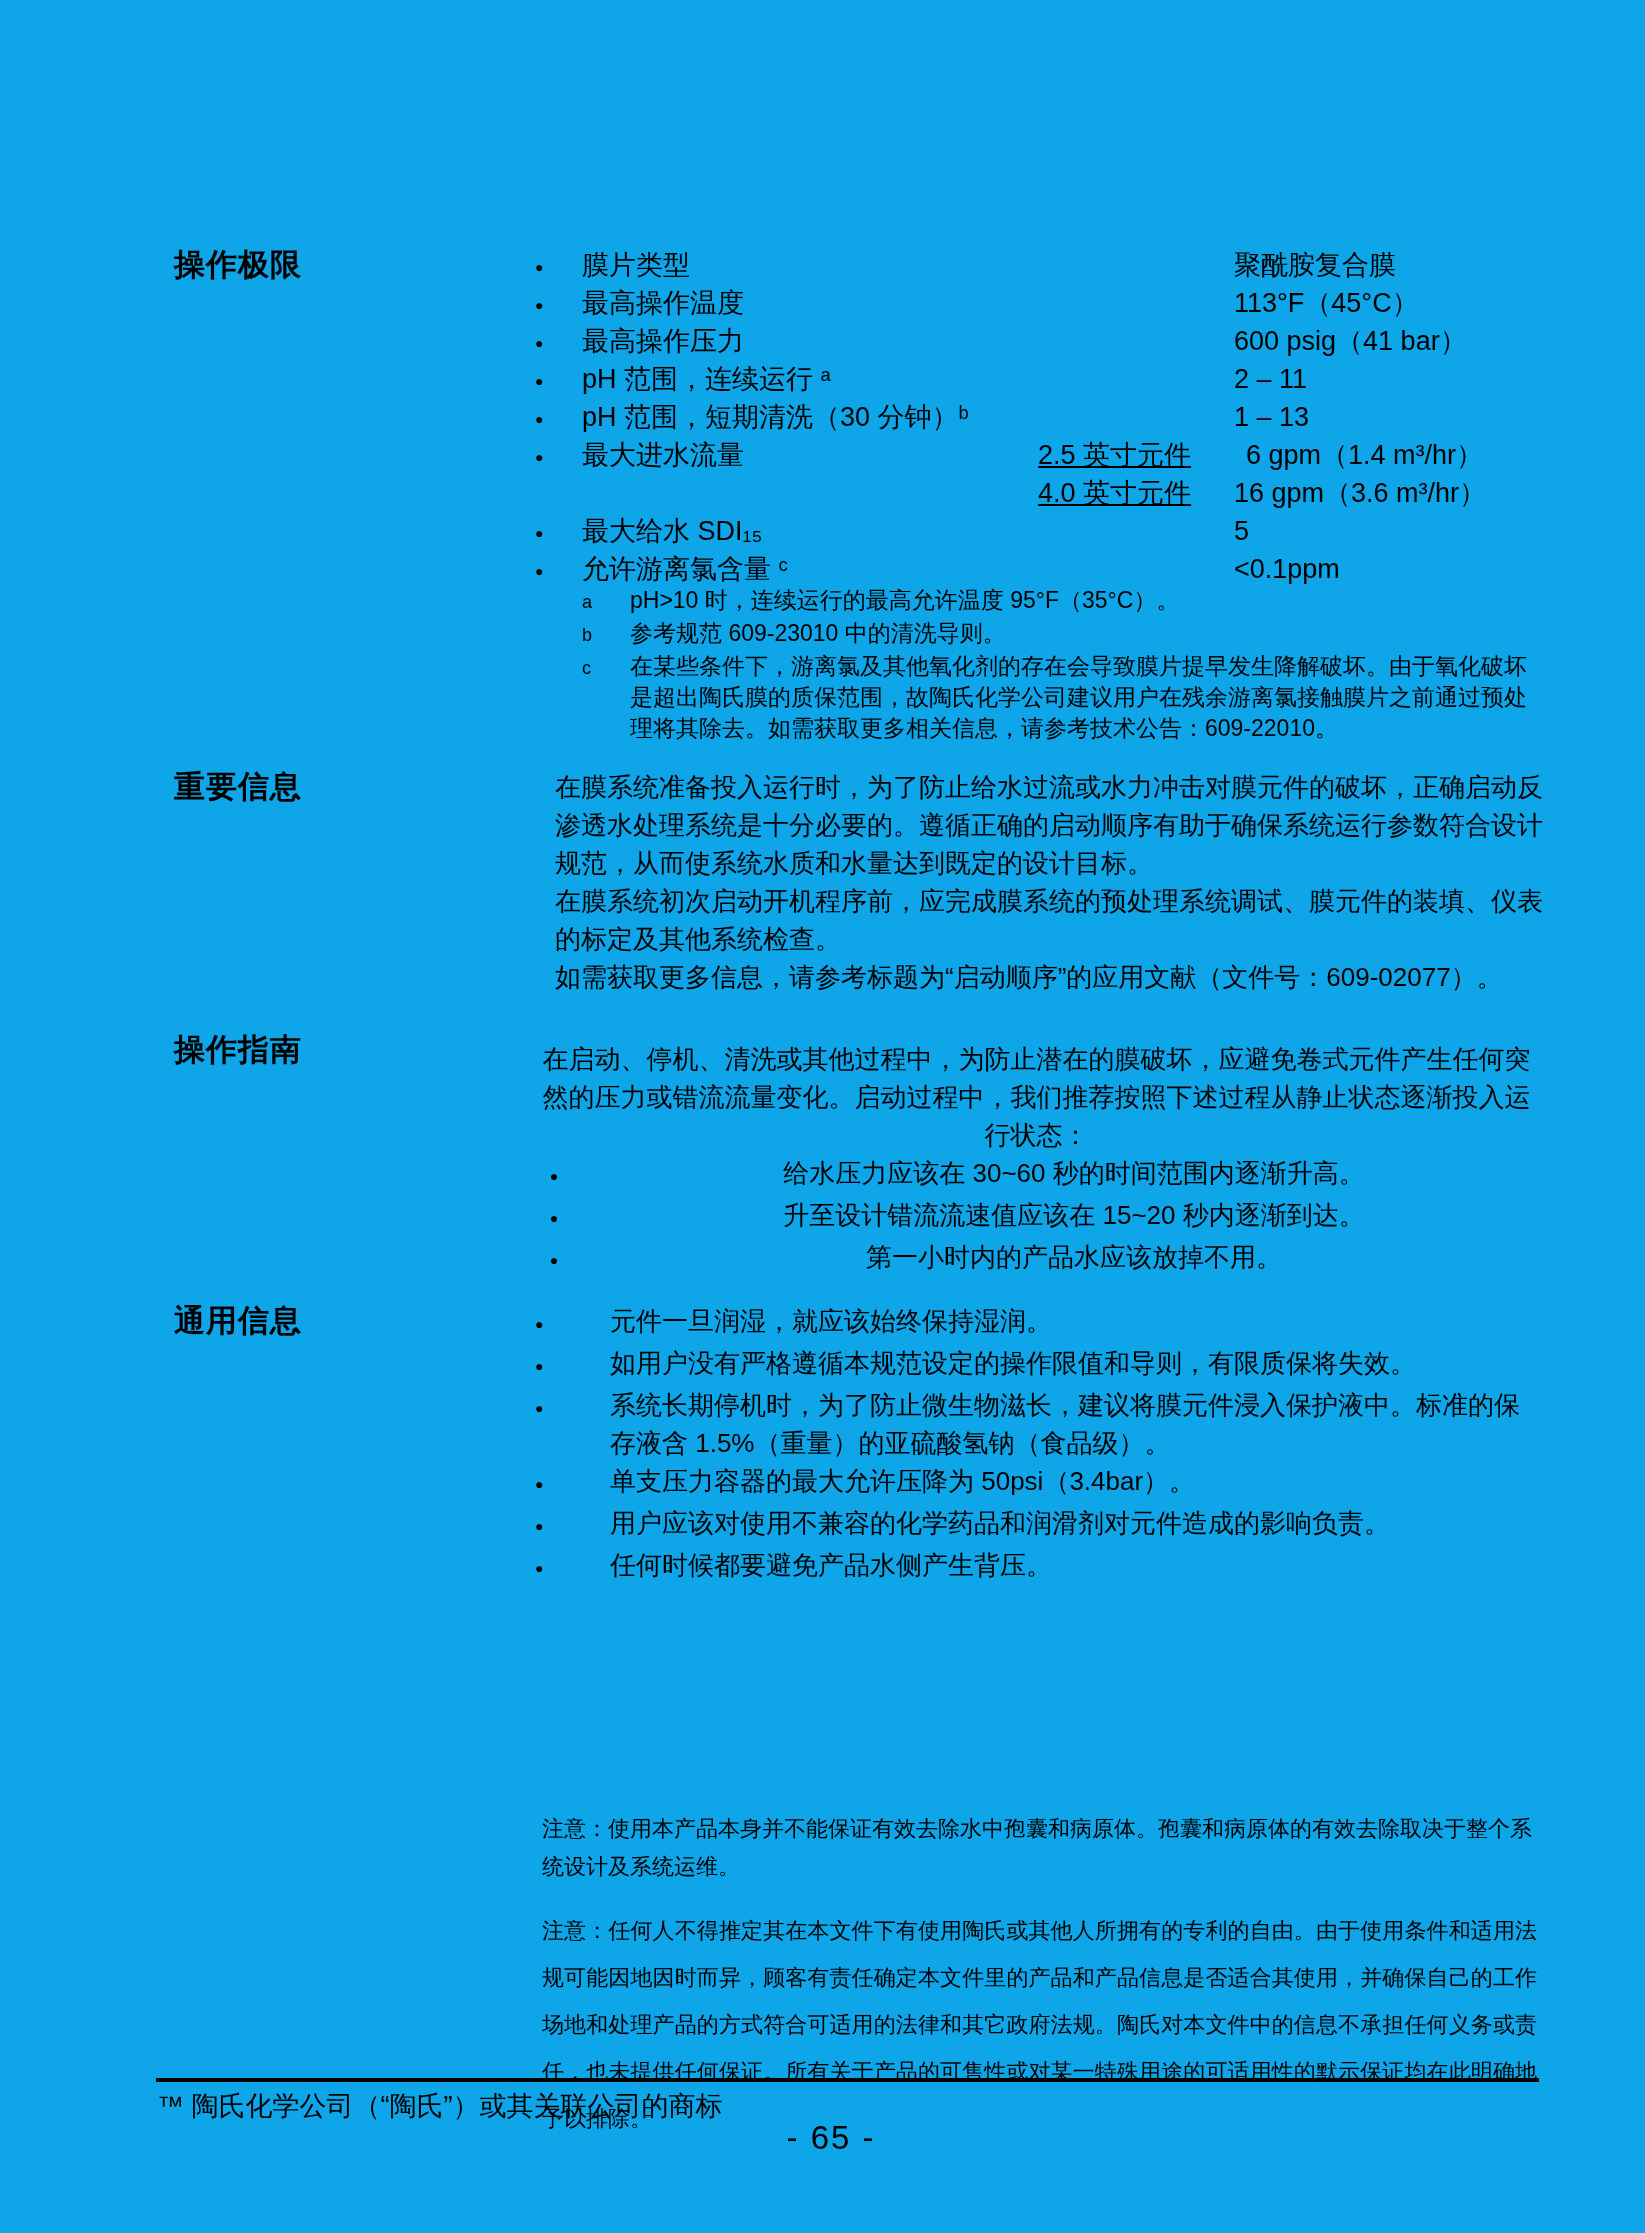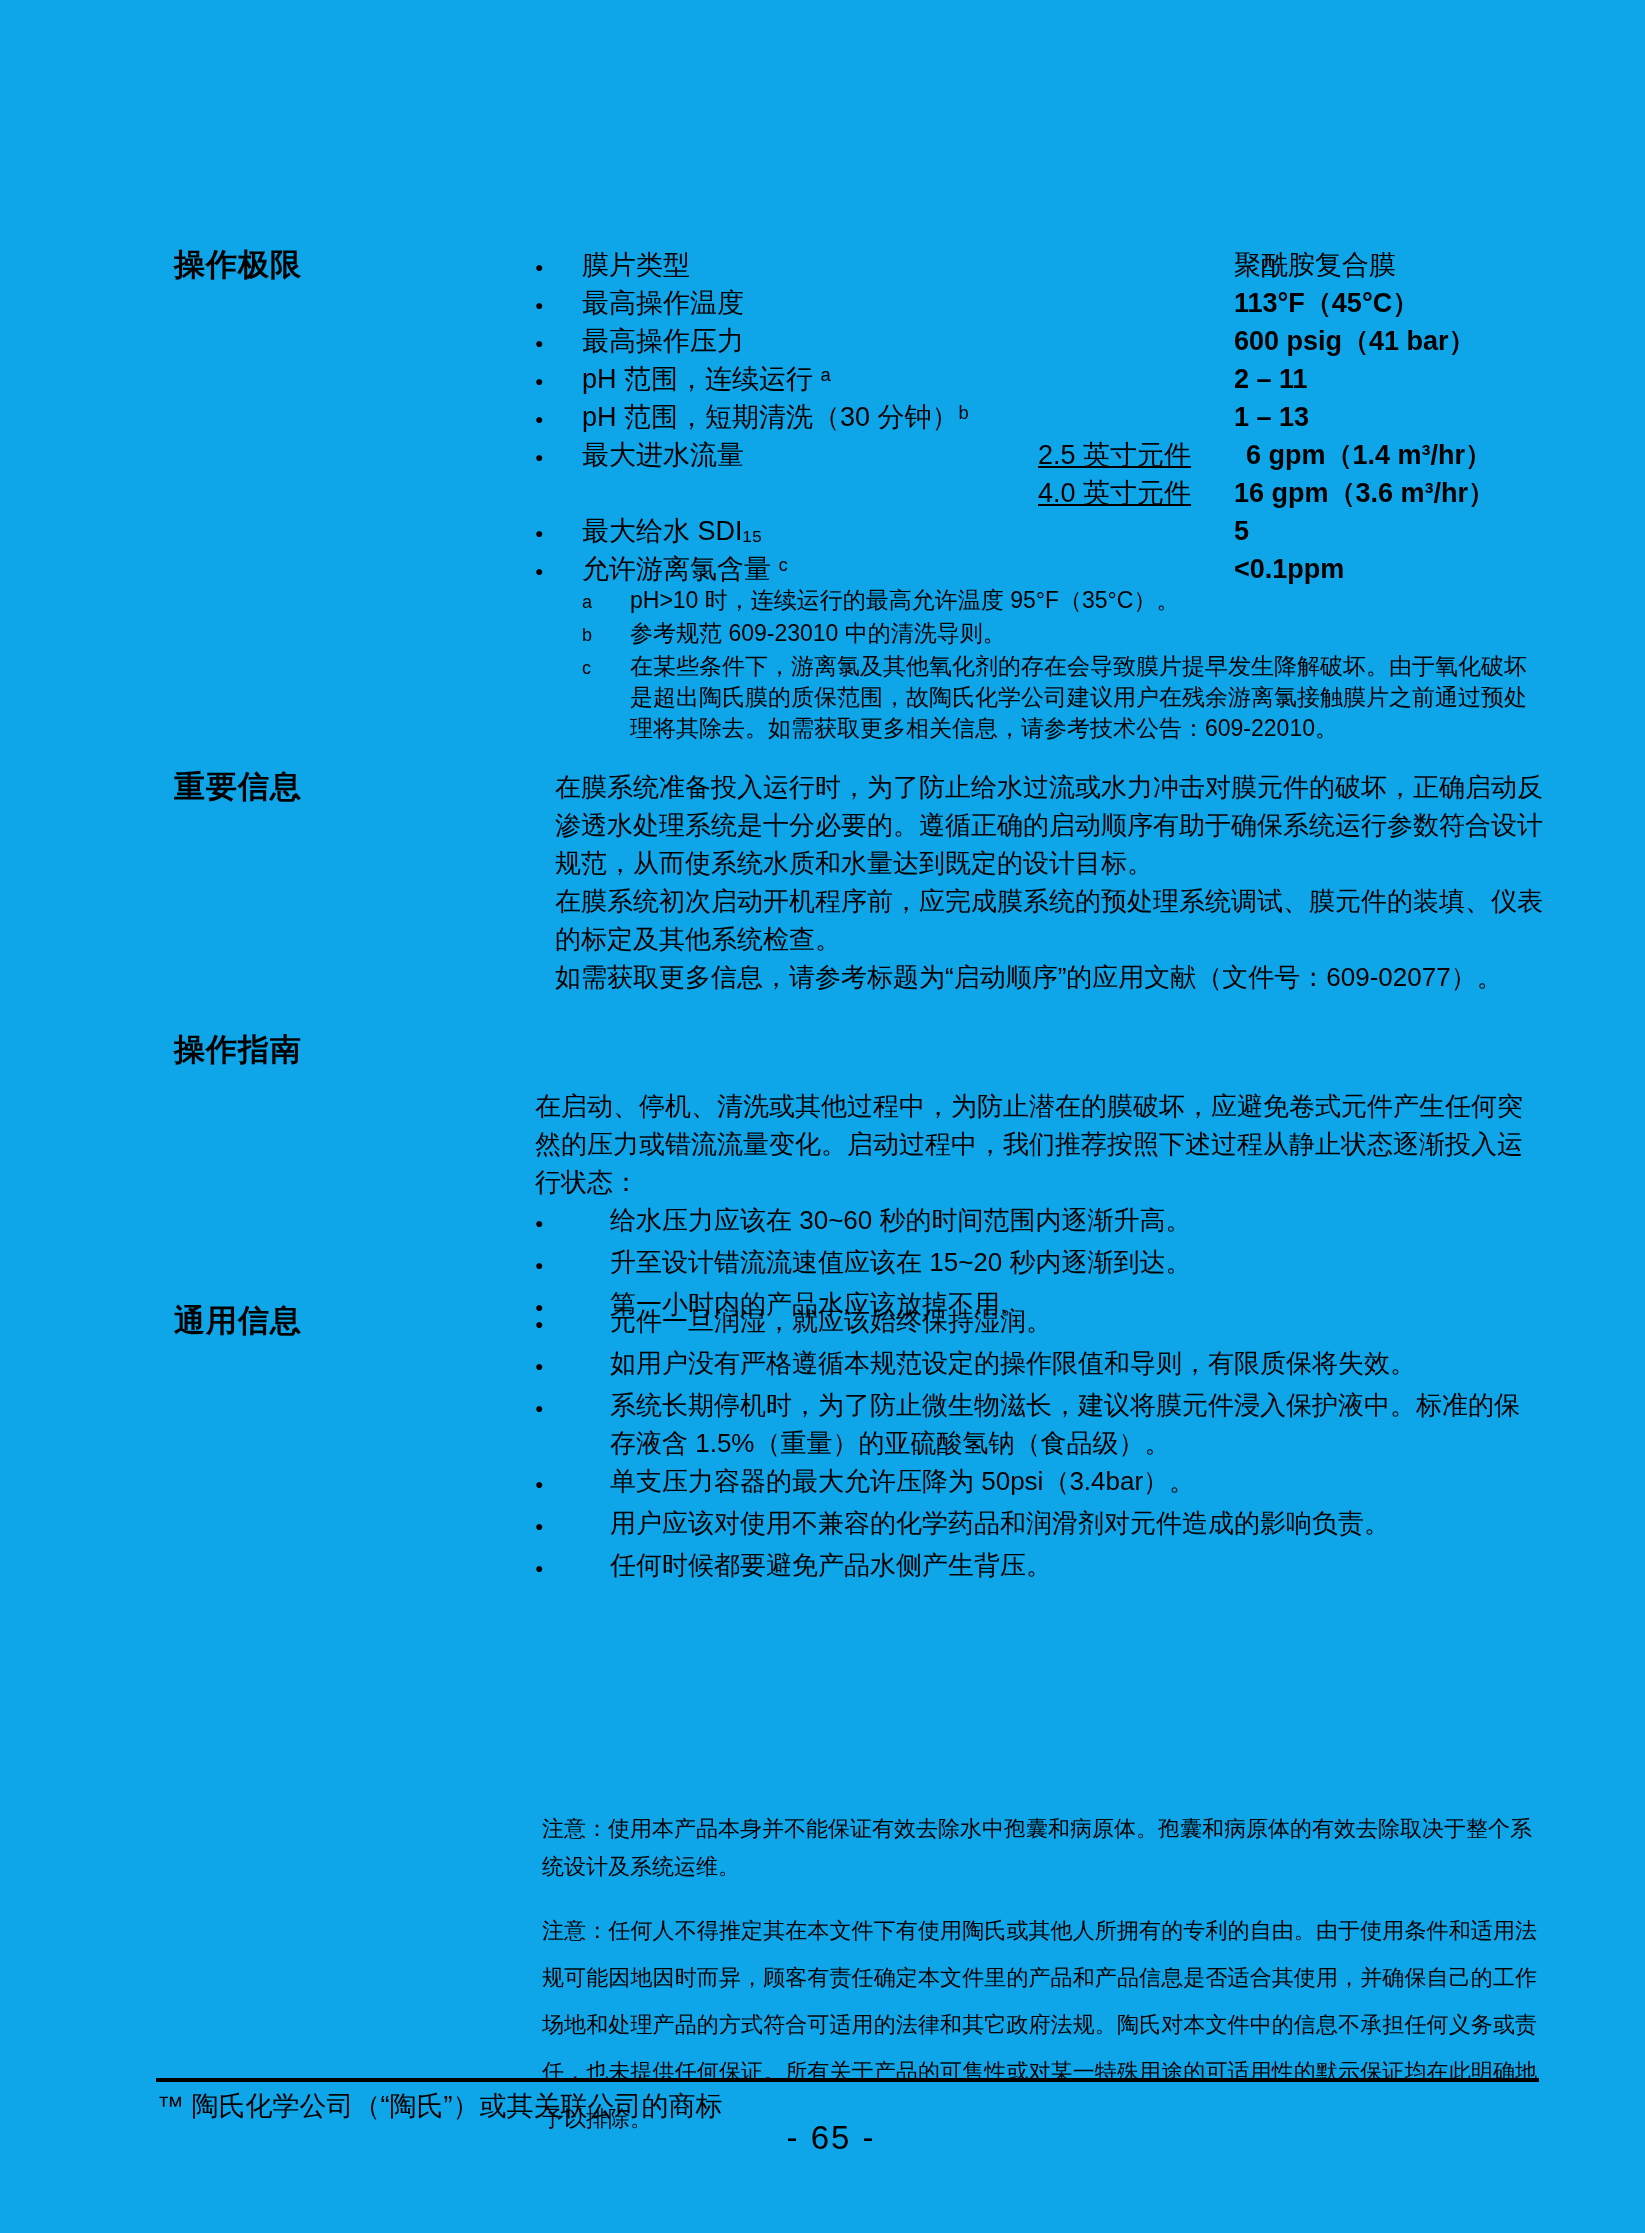--- a/index.html
+++ b/index.html
@@ -19,21 +19,21 @@
   }
   
   #limits-rows{position:absolute;left:535px;top:246px;width:1035px;}
   .lrow{display:flex;align-items:center;height:38px;font-size:27px;}
   .lrow .dot{width:47px;flex:none;}
   .lrow .dot::before{content:"●";font-size:14px;position:relative;top:-2px;}
   .lrow .dot.nodot::before{content:"";}
   .lrow .lab{width:456px;flex:none;white-space:nowrap;}
   .lrow .size{width:196px;flex:none;text-decoration:underline;white-space:nowrap;}
   .lrow .size:empty{text-decoration:none;}
-  .lrow .val{flex:1;white-space:nowrap;font-weight:bold;}
+  .lrow .val{flex:1;white-space:nowrap;font-weight:normal;}
   .lrow .val.cn{font-weight:normal;}
   .lrow .val.indent{padding-left:12px;}
   
   #limits-footnotes{position:absolute;left:582px;top:585px;width:953px;}
   .fn{display:flex;font-size:23px;line-height:31px;}
   .fn .mark{width:48px;flex:none;font-size:18px;padding-top:2px;}
   .fn .txt{flex:1;}
   
   .body-col{position:absolute;left:535px;width:1003px;font-size:26px;line-height:38px;}
   .body-col p{margin:0;}
@@ -131,21 +131,21 @@
   </div>
 
   <div class="sec-title" style="top:766px;">重要信息</div>
   <div class="body-col" style="top:768px;margin-left:20px;">
     <p>在膜系统准备投入运行时，为了防止给水过流或水力冲击对膜元件的破坏，正确启动反渗透水处理系统是十分必要的。遵循正确的启动顺序有助于确保系统运行参数符合设计规范，从而使系统水质和水量达到既定的设计目标。</p>
     <p>在膜系统初次启动开机程序前，应完成膜系统的预处理系统调试、膜元件的装填、仪表的标定及其他系统检查。</p>
     <p>如需获取更多信息，请参考标题为“启动顺序”的应用文献（文件号：609-02077）。</p>
   </div>
 
   <div class="sec-title" style="top:1029px;">操作指南</div>
-  <div class="body-col" style="top:1087px;">
+  <div class="body-col" style="top:1040px;text-align:center;">
     <p>在启动、停机、清洗或其他过程中，为防止潜在的膜破坏，应避免卷式元件产生任何突然的压力或错流流量变化。启动过程中，我们推荐按照下述过程从静止状态逐渐投入运行状态：</p>
     <div class="bullet-item">
       <span class="dot"></span>
       <span class="txt">给水压力应该在 30~60 秒的时间范围内逐渐升高。</span>
     </div>
     <div class="bullet-item">
       <span class="dot"></span>
       <span class="txt">升至设计错流流速值应该在 15~20 秒内逐渐到达。</span>
     </div>
     <div class="bullet-item">

